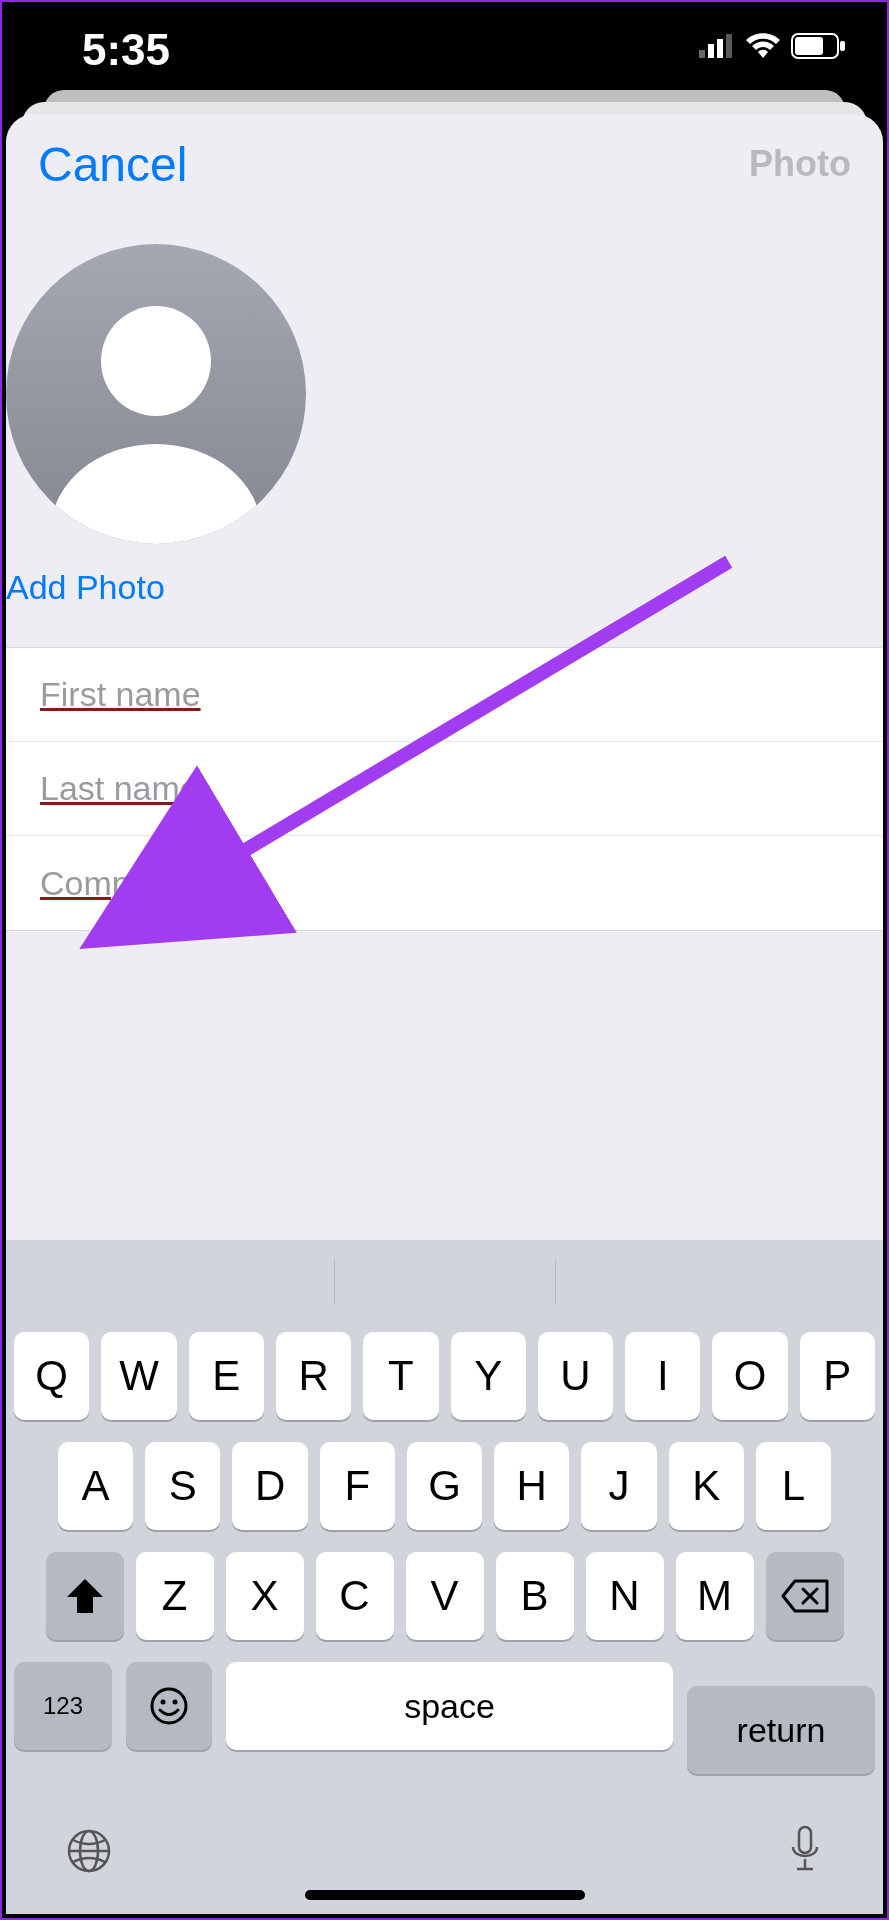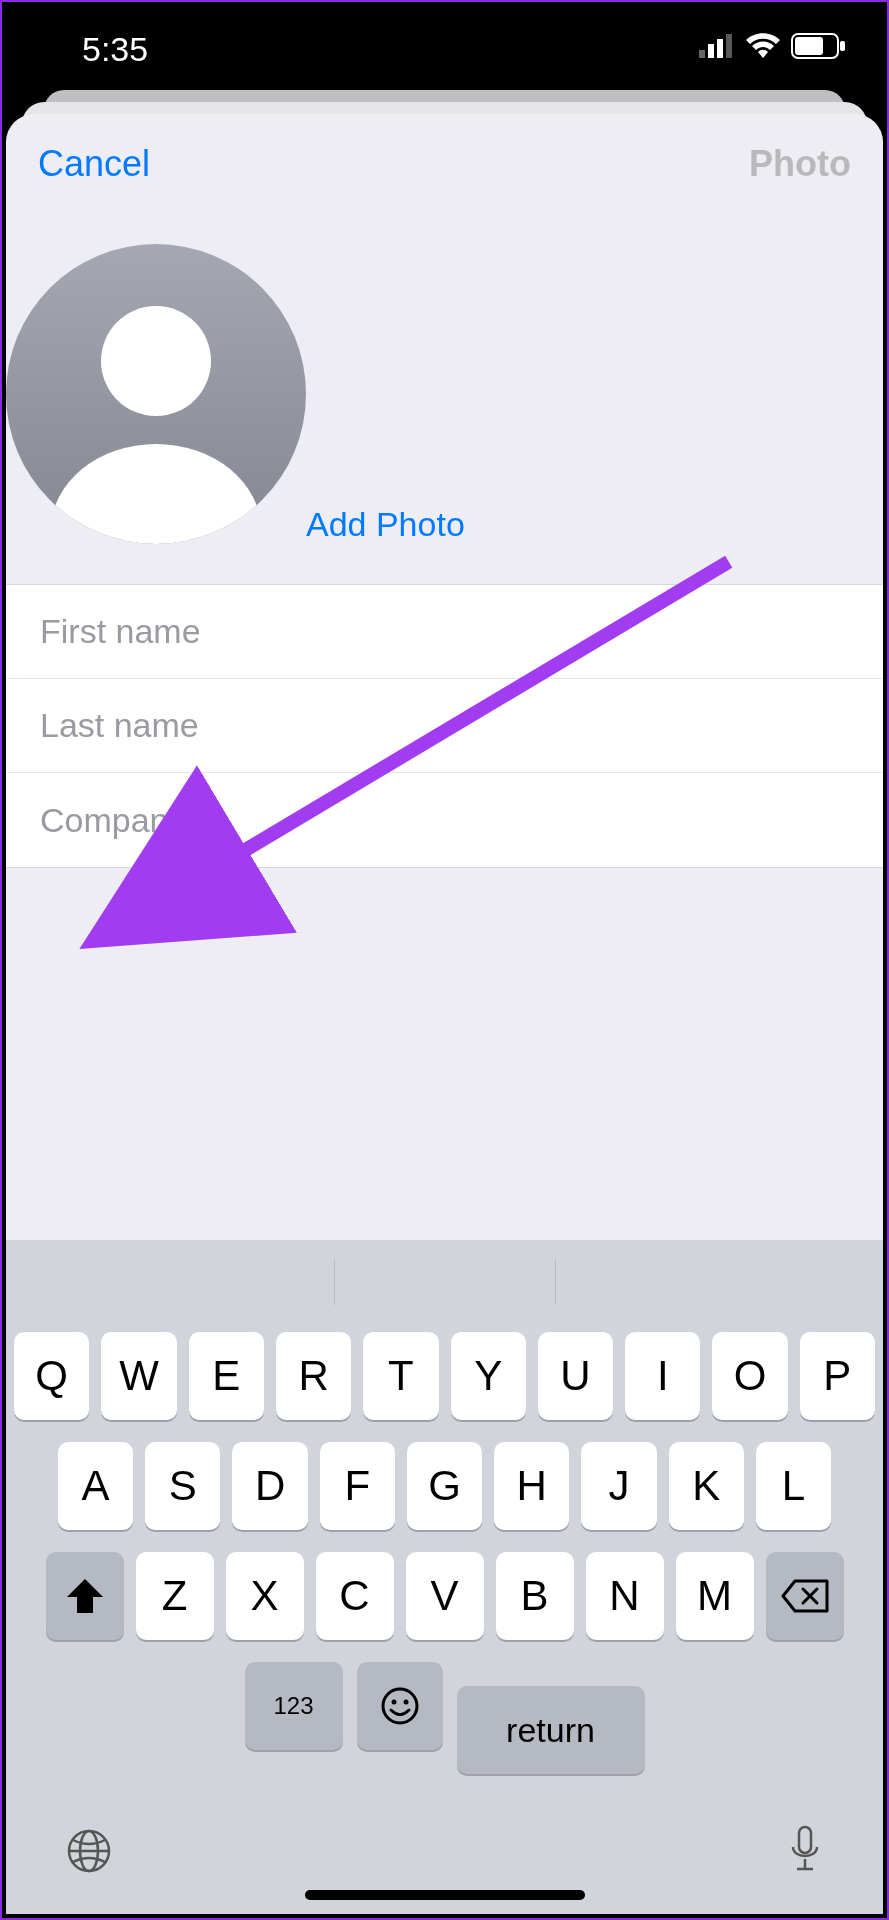--- a/index.html
+++ b/index.html
@@ -5,21 +5,21 @@
   * { box-sizing: border-box; margin: 0; padding: 0; }
   html, body { width: 889px; height: 1920px; font-family: -apple-system, "Helvetica Neue", Arial, sans-serif; }
   body { background: #000; position: relative; overflow: hidden; border: 2px solid #8a2be2; }
 
   
   .status-bar {
     height: 88px; width: 100%; background: #000; color: #fff;
     display: flex; align-items: center; justify-content: space-between;
     padding: 0 40px;
   }
-  .status-time { font-size: 34px; font-weight: 400; margin-left: 40px; margin-top: 7px; }
+  .status-time { font-size: 44px; font-weight: 700; margin-left: 40px; margin-top: 7px; }
   .status-icons { display: flex; align-items: center; gap: 10px; margin-right: 0; }
 
   
   .sheet-back {
     position: absolute; top: 88px; left: 42px; right: 42px; height: 40px;
     background: #bfbfc2; border-radius: 20px 20px 0 0;
   }
   .sheet-back2 {
     position: absolute; top: 100px; left: 20px; right: 20px; height: 40px;
     background: #e5e5e8; border-radius: 22px 22px 0 0;
@@ -29,26 +29,26 @@
   .sheet {
     position: absolute; top: 112px; left: 4px; right: 4px; bottom: 4px;
     background: #eeedf3; border-radius: 28px 28px 0 0; overflow: hidden;
     display: flex; flex-direction: column;
   }
 
   .nav-bar {
     height: 100px; display: flex; align-items: center; justify-content: space-between;
     padding: 0 32px;
   }
-  .nav-cancel { color: #007aff; font-size: 36px; font-weight: 400; }
+  .nav-cancel { color: #007aff; font-size: 48px; font-weight: 400; }
   .nav-title  { color: #000; font-size: 36px; font-weight: 600; }
   .nav-done   { color: #b8b8bd; font-size: 36px; font-weight: 600; }
 
   .photo-area {
-    display: flex; flex-direction: row; align-items: flex-end;
+    display: flex; flex-direction: column; align-items: flex-start;
     padding: 30px 0 40px 0;
   }
   .avatar {
     width: 300px; height: 300px; border-radius: 50%;
     background: linear-gradient(#a5a8b3, #848791);
     display: flex; align-items: center; justify-content: center;
     position: relative; overflow: hidden;
   }
   .avatar .head {
     position: absolute; width: 110px; height: 110px; background: #fff; border-radius: 50%;
@@ -67,20 +67,21 @@
     background: #fff; border-top: 1px solid #d8d8dc; border-bottom: 1px solid #d8d8dc;
   }
   .field {
     height: 94px; display: flex; align-items: center; padding: 0 34px;
     border-bottom: 1px solid #e6e6ea;
   }
   .field:last-child { border-bottom: none; }
   .field input {
     border: none; outline: none; width: 100%; font-size: 34px; color: #7f1d1d;
     background: transparent;
+    text-decoration: underline;
   }
   .field input::placeholder { color: #9a9aa0; }
 
   .spacer { flex: 1; }
 
   
   .keyboard {
     background: #d1d4da; padding: 14px 8px 8px 8px;
     display: flex; flex-direction: column; gap: 22px;
   }
@@ -233,20 +234,21 @@
     <div class="krow r4">
       <div class="key num">123</div>
       <div class="key emoji">
         <svg width="40" height="40" viewBox="0 0 40 40">
             <circle cx="20" cy="20" r="17" fill="none" stroke="#000" stroke-width="3"></circle>
             <circle cx="14" cy="16" r="2.5" fill="#000"></circle>
             <circle cx="26" cy="16" r="2.5" fill="#000"></circle>
             <path d="M11 24 Q20 33 29 24" fill="none" stroke="#000" stroke-width="3" stroke-linecap="round"></path>
           </svg>
       </div>
+      <div class="key space">space</div>
       <div class="key return">return</div>
     </div>
 
     <div class="kb-bottom">
       <svg width="50" height="50" viewBox="0 0 50 50">
           <circle cx="25" cy="25" r="20" fill="none" stroke="#555" stroke-width="2.5"></circle>
           <ellipse cx="25" cy="25" rx="9" ry="20" fill="none" stroke="#555" stroke-width="2.5"></ellipse>
           <line x1="5" y1="25" x2="45" y2="25" stroke="#555" stroke-width="2.5"></line>
           <path d="M9 14 Q25 22 41 14 M9 36 Q25 28 41 36" fill="none" stroke="#555" stroke-width="2.5"></path>
         </svg>

